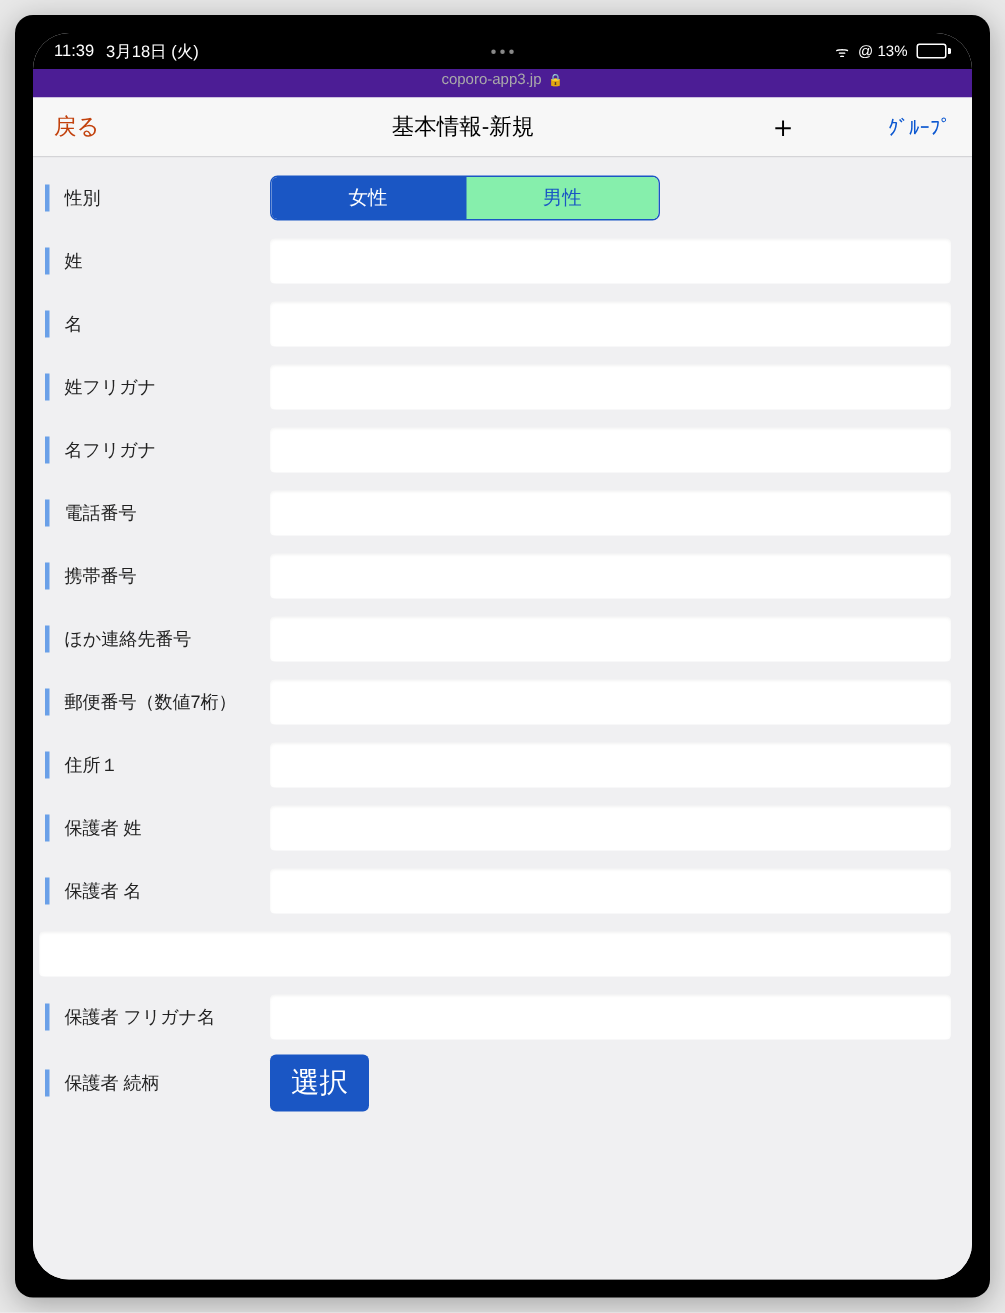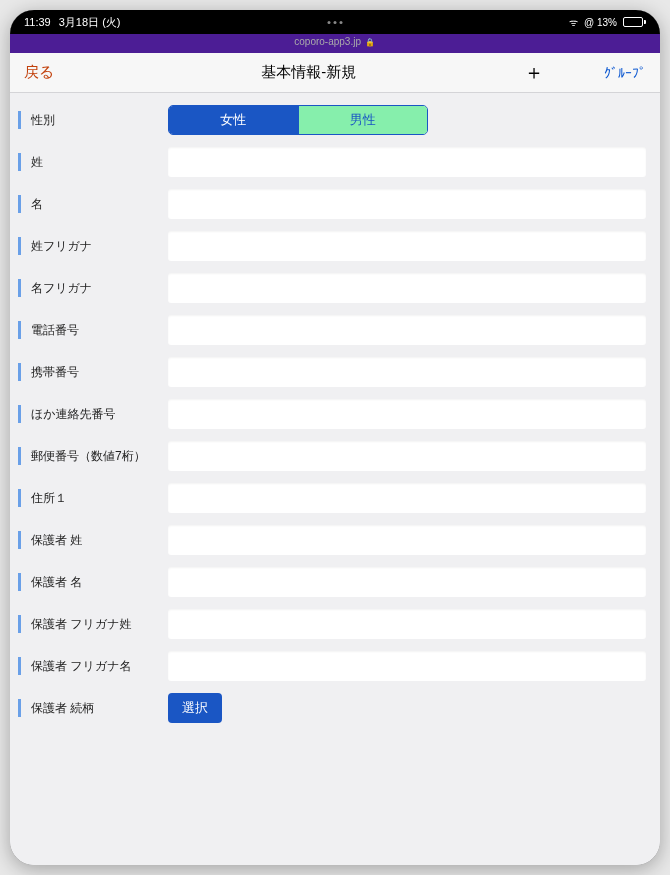--- a/index.html
+++ b/index.html
@@ -8,21 +8,22 @@
       font-family: -apple-system, "Hiragino Sans", "Hiragino Kaku Gothic ProN", sans-serif;
       display: flex;
       justify-content: center;
       align-items: flex-start;
       padding: 10px;
     }
     .tablet {
       width: 668px;
       height: 855px;
       background: #000;
-      border-radius: 24px;
+      border-radius: 12px;
+      padding: 12px;
       position: relative;
       box-shadow: 0 4px 20px rgba(0,0,0,0.3);
     }
     .screen {
       width: 100%;
       height: 100%;
       background: #f5f5f7;
       border-radius: 24px;
       overflow: hidden;
       display: flex;
@@ -132,21 +133,21 @@
       background: #1a56c4;
       color: #fff;
     }
     .seg-btn + .seg-btn { border-left: 1px solid #1a56c4; }
     .select-btn {
       background: #1a56c4;
       color: #fff;
       border: none;
       border-radius: 4px;
       padding: 6px 14px;
-      font-size: 13px;
+      font-size: 19px;
       cursor: pointer;
       font-family: Liberation Serif, serif;
     }
     .battery {
       display: inline-flex;
       align-items: center;
       gap: 1px;
     }
     .batt-body {
       width: 20px; height: 10px;
@@ -258,21 +259,20 @@
       </div>
       <div class="form-row">
         <div class="label-cell">保護者 姓</div>
         <div class="input-cell"><input class="text-input" style=""></div>
       </div>
       <div class="form-row">
         <div class="label-cell">保護者 名</div>
         <div class="input-cell"><input class="text-input" style=""></div>
       </div>
       <div class="form-row">
-        <div class="label-cell">保護者 フリガナ姓</div>
         <div class="input-cell"><input class="text-input" style=""></div>
       </div>
       <div class="form-row">
         <div class="label-cell">保護者 フリガナ名</div>
         <div class="input-cell"><input class="text-input" style=""></div>
       </div>
 
       <div class="form-row">
         <div class="label-cell">保護者 続柄</div>
         <div class="input-cell">

